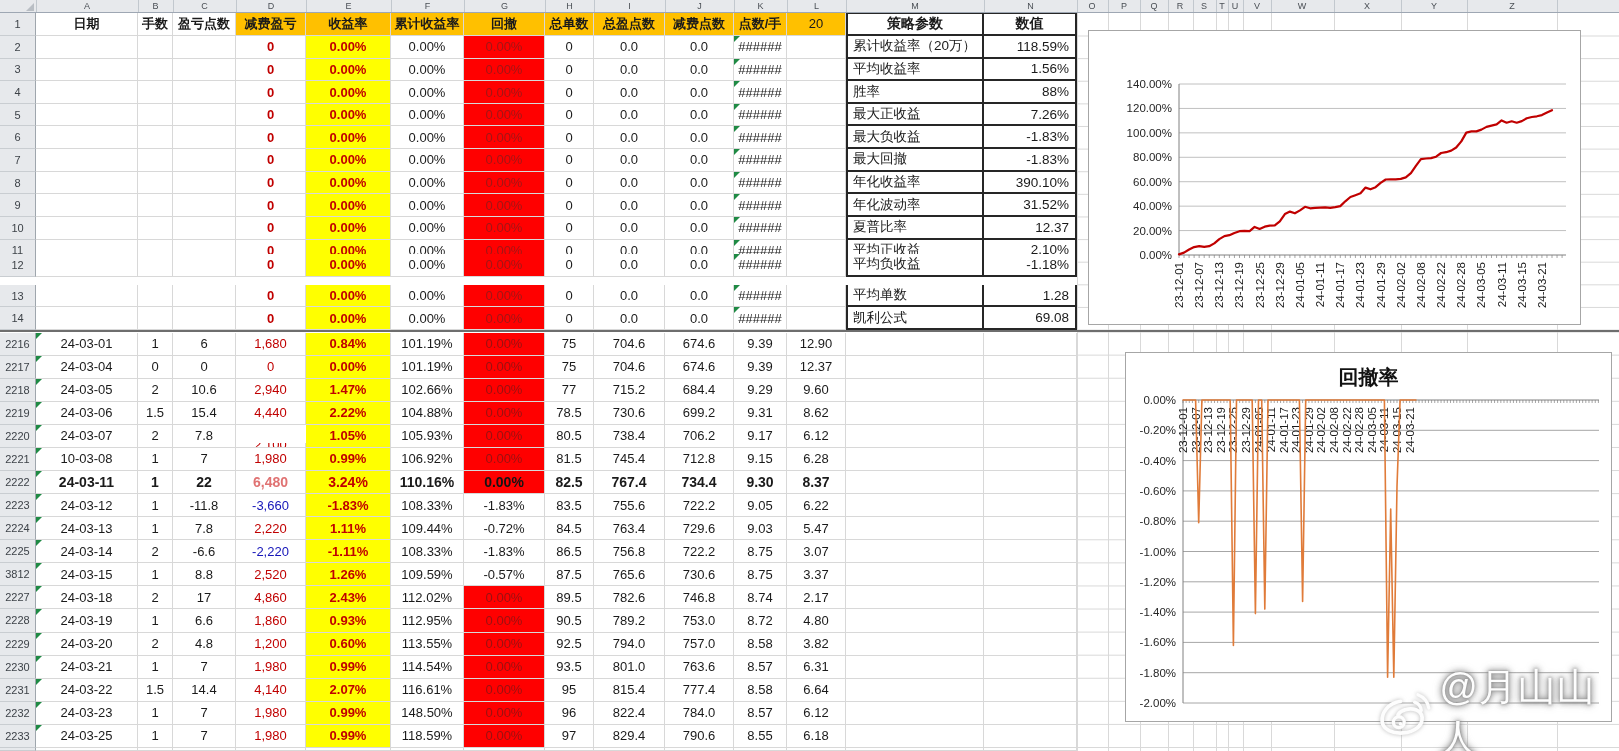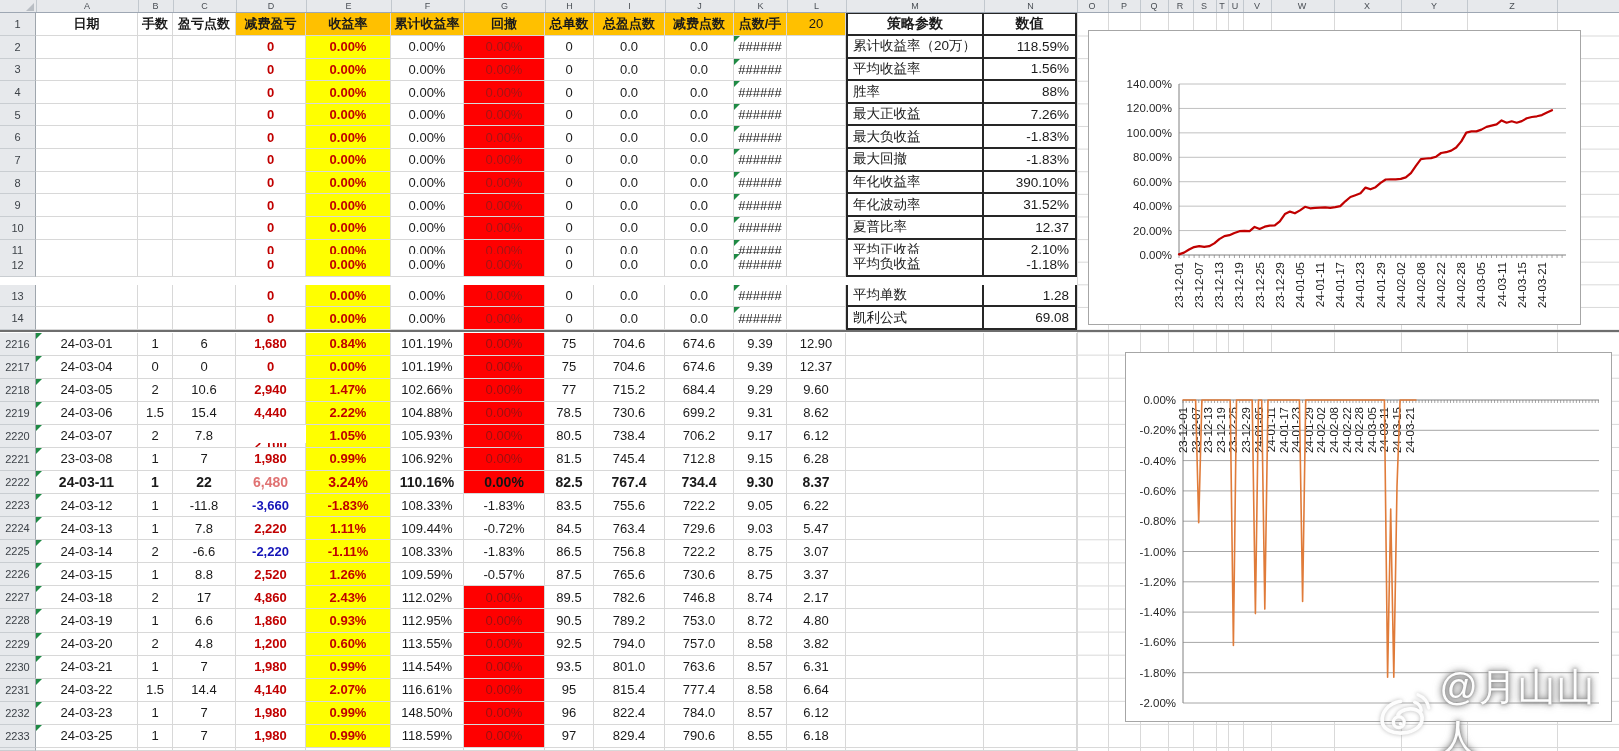--- a/index.html
+++ b/index.html
@@ -29,21 +29,21 @@
   .hdmn2{border:2px solid #262626;border-left:none;font-size:14px;}
   
   .zD{color:#C00000;font-weight:bold;}
   .zE{background:#FFFF00;color:#C00000;font-weight:bold;}
   .zG{background:#FF0000;color:#A31515;}
   
   .pm{justify-content:flex-start;padding-left:5px;font-size:13.5px;border:2px solid #262626;border-top:none;}
   .pn{justify-content:flex-end;padding-right:6px;font-size:13.5px;border-right:2px solid #262626;
       border-bottom:2px solid #262626;}
   
-  .dD{color:#C00000;font-weight:bold;}
+  .dD{color:#C00000;font-weight:normal;}
   .dD.neg{color:#1414B8;}
   .dE{background:#FFFF00;color:#C00000;font-weight:bold;}
   .dG0{background:#FF0000;color:#991111;}
   .hlrow .c{font-size:14px;font-weight:600;}
   .hlrow .dD{color:#E07272;}
   .hlrow .dG0{color:#141414;}
   
   .splitline{position:absolute;left:0;top:330px;width:1619px;height:2px;background:#6E6E6E;z-index:5;}
   
   #gridbg{position:absolute;left:1077px;top:12px;z-index:0;}
@@ -492,21 +492,21 @@
         <div class="c" style="width: 49px; flex: 0 0 49px;">80.5</div>
         <div class="c" style="width: 71px; flex: 0 0 71px;">738.4</div>
         <div class="c" style="width: 69px; flex: 0 0 69px;">706.2</div>
         <div class="c" style="width: 53px; flex: 0 0 53px;">9.17</div>
         <div class="c" style="width: 59px; flex: 0 0 59px;">6.12</div>
         <div class="c" style="width: 138px; flex: 0 0 138px;"></div>
         <div class="c" style="width: 93px; flex: 0 0 93px;"></div>
       </div>
       <div class="r" style="top: 447.9px; height: 23.08px;">
         <div class="rn">2221</div>
-        <div class="c tri" style="width: 102px; flex: 0 0 102px;">23-03-08</div>
+        <div class="c tri" style="width: 102px; flex: 0 0 102px;">10-03-08</div>
         <div class="c" style="width: 35px; flex: 0 0 35px;">1</div>
         <div class="c" style="width: 63px; flex: 0 0 63px;">7</div>
         <div class="c dD" style="width: 70px; flex: 0 0 70px;">1,980</div>
         <div class="c dE" style="width: 85px; flex: 0 0 85px;">0.99%</div>
         <div class="c" style="width: 73px; flex: 0 0 73px;">106.92%</div>
         <div class="c dG0" style="width: 81px; flex: 0 0 81px;">0.00%</div>
         <div class="c" style="width: 49px; flex: 0 0 49px;">81.5</div>
         <div class="c" style="width: 71px; flex: 0 0 71px;">745.4</div>
         <div class="c" style="width: 69px; flex: 0 0 69px;">712.8</div>
         <div class="c" style="width: 53px; flex: 0 0 53px;">9.15</div>
@@ -576,21 +576,21 @@
         <div class="c" style="width: 81px; flex: 0 0 81px;">-1.83%</div>
         <div class="c" style="width: 49px; flex: 0 0 49px;">86.5</div>
         <div class="c" style="width: 71px; flex: 0 0 71px;">756.8</div>
         <div class="c" style="width: 69px; flex: 0 0 69px;">722.2</div>
         <div class="c" style="width: 53px; flex: 0 0 53px;">8.75</div>
         <div class="c" style="width: 59px; flex: 0 0 59px;">3.07</div>
         <div class="c" style="width: 138px; flex: 0 0 138px;"></div>
         <div class="c" style="width: 93px; flex: 0 0 93px;"></div>
       </div>
       <div class="r" style="top: 563.3px; height: 23.08px;">
-        <div class="rn">2226</div>
+        <div class="rn">3812</div>
         <div class="c tri" style="width: 102px; flex: 0 0 102px;">24-03-15</div>
         <div class="c" style="width: 35px; flex: 0 0 35px;">1</div>
         <div class="c" style="width: 63px; flex: 0 0 63px;">8.8</div>
         <div class="c dD" style="width: 70px; flex: 0 0 70px;">2,520</div>
         <div class="c dE" style="width: 85px; flex: 0 0 85px;">1.26%</div>
         <div class="c" style="width: 73px; flex: 0 0 73px;">109.59%</div>
         <div class="c" style="width: 81px; flex: 0 0 81px;">-0.57%</div>
         <div class="c" style="width: 49px; flex: 0 0 49px;">87.5</div>
         <div class="c" style="width: 71px; flex: 0 0 71px;">765.6</div>
         <div class="c" style="width: 69px; flex: 0 0 69px;">730.6</div>
@@ -852,20 +852,21 @@
         <text x="376.27027027027026" y="231" font-size="11.5" fill="#1a1a1a" font-family="&quot;Liberation Sans&quot;,sans-serif" text-anchor="end" transform="rotate(-90 376.27027027027026 231)">24-02-28</text>
         <text x="396.4324324324324" y="231" font-size="11.5" fill="#1a1a1a" font-family="&quot;Liberation Sans&quot;,sans-serif" text-anchor="end" transform="rotate(-90 396.4324324324324 231)">24-03-05</text>
         <text x="416.5945945945946" y="231" font-size="11.5" fill="#1a1a1a" font-family="&quot;Liberation Sans&quot;,sans-serif" text-anchor="end" transform="rotate(-90 416.5945945945946 231)">24-03-11</text>
         <text x="436.7567567567568" y="231" font-size="11.5" fill="#1a1a1a" font-family="&quot;Liberation Sans&quot;,sans-serif" text-anchor="end" transform="rotate(-90 436.7567567567568 231)">24-03-15</text>
         <text x="456.9189189189189" y="231" font-size="11.5" fill="#1a1a1a" font-family="&quot;Liberation Sans&quot;,sans-serif" text-anchor="end" transform="rotate(-90 456.9189189189189 231)">24-03-21</text>
         <polyline points="90.0,223.4 95.0,221.6 100.1,218.5 105.1,216.1 110.2,215.1 115.2,215.9 120.2,215.2 125.3,212.4 130.3,208.1 135.4,205.1 140.4,204.2 145.4,202.0 150.5,200.2 155.5,199.9 160.6,200.1 165.6,195.9 170.6,197.9 175.7,195.7 180.7,194.7 185.8,194.3 190.8,190.4 195.9,183.1 200.9,180.6 205.9,182.3 211.0,179.4 216.0,175.8 221.1,177.3 226.1,176.9 231.1,176.6 236.2,176.4 241.2,176.9 246.3,176.1 251.3,175.1 256.3,170.3 261.4,166.0 266.4,164.2 271.5,162.3 276.5,156.6 281.5,158.3 286.6,156.2 291.6,151.9 296.7,148.5 301.7,148.3 306.7,148.3 311.8,147.9 316.8,146.4 321.9,142.2 326.9,134.8 331.9,128.1 337.0,127.5 342.0,127.1 347.1,125.7 352.1,122.0 357.1,121.2 362.2,119.6 367.2,116.5 372.3,110.4 377.3,101.6 382.4,100.4 387.4,100.4 392.4,98.6 397.5,95.9 402.5,94.6 407.6,93.4 412.6,89.4 417.6,91.7 422.7,90.3 427.7,91.7 432.8,90.1 437.8,87.2 442.8,86.0 447.9,85.3 452.9,84.1 458.0,81.6 463.0,79.2" fill="none" stroke="#C00000" stroke-width="2.2" stroke-linejoin="round" stroke-linecap="round"></polyline>
       </svg>
   </div>
 
   <div class="chart" id="chart2">
+    <div class="ctitle2">回撤率</div>
     <svg id="svg2" width="483" height="366">
         <line x1="57" y1="47" x2="473" y2="47" stroke="#808080" stroke-width="1"></line>
         <text x="50" y="51" font-size="11.5" fill="#262626" font-family="&quot;Liberation Sans&quot;,sans-serif" text-anchor="end">0.00%</text>
         <line x1="57" y1="77.30000000000001" x2="473" y2="77.30000000000001" stroke="#A6A6A6" stroke-width="1"></line>
         <text x="50" y="81.30000000000001" font-size="11.5" fill="#262626" font-family="&quot;Liberation Sans&quot;,sans-serif" text-anchor="end">-0.20%</text>
         <line x1="57" y1="107.6" x2="473" y2="107.6" stroke="#A6A6A6" stroke-width="1"></line>
         <text x="50" y="111.6" font-size="11.5" fill="#262626" font-family="&quot;Liberation Sans&quot;,sans-serif" text-anchor="end">-0.40%</text>
         <line x1="57" y1="137.9" x2="473" y2="137.9" stroke="#A6A6A6" stroke-width="1"></line>
         <text x="50" y="141.9" font-size="11.5" fill="#262626" font-family="&quot;Liberation Sans&quot;,sans-serif" text-anchor="end">-0.60%</text>
         <line x1="57" y1="168.20000000000002" x2="473" y2="168.20000000000002" stroke="#A6A6A6" stroke-width="1"></line>

